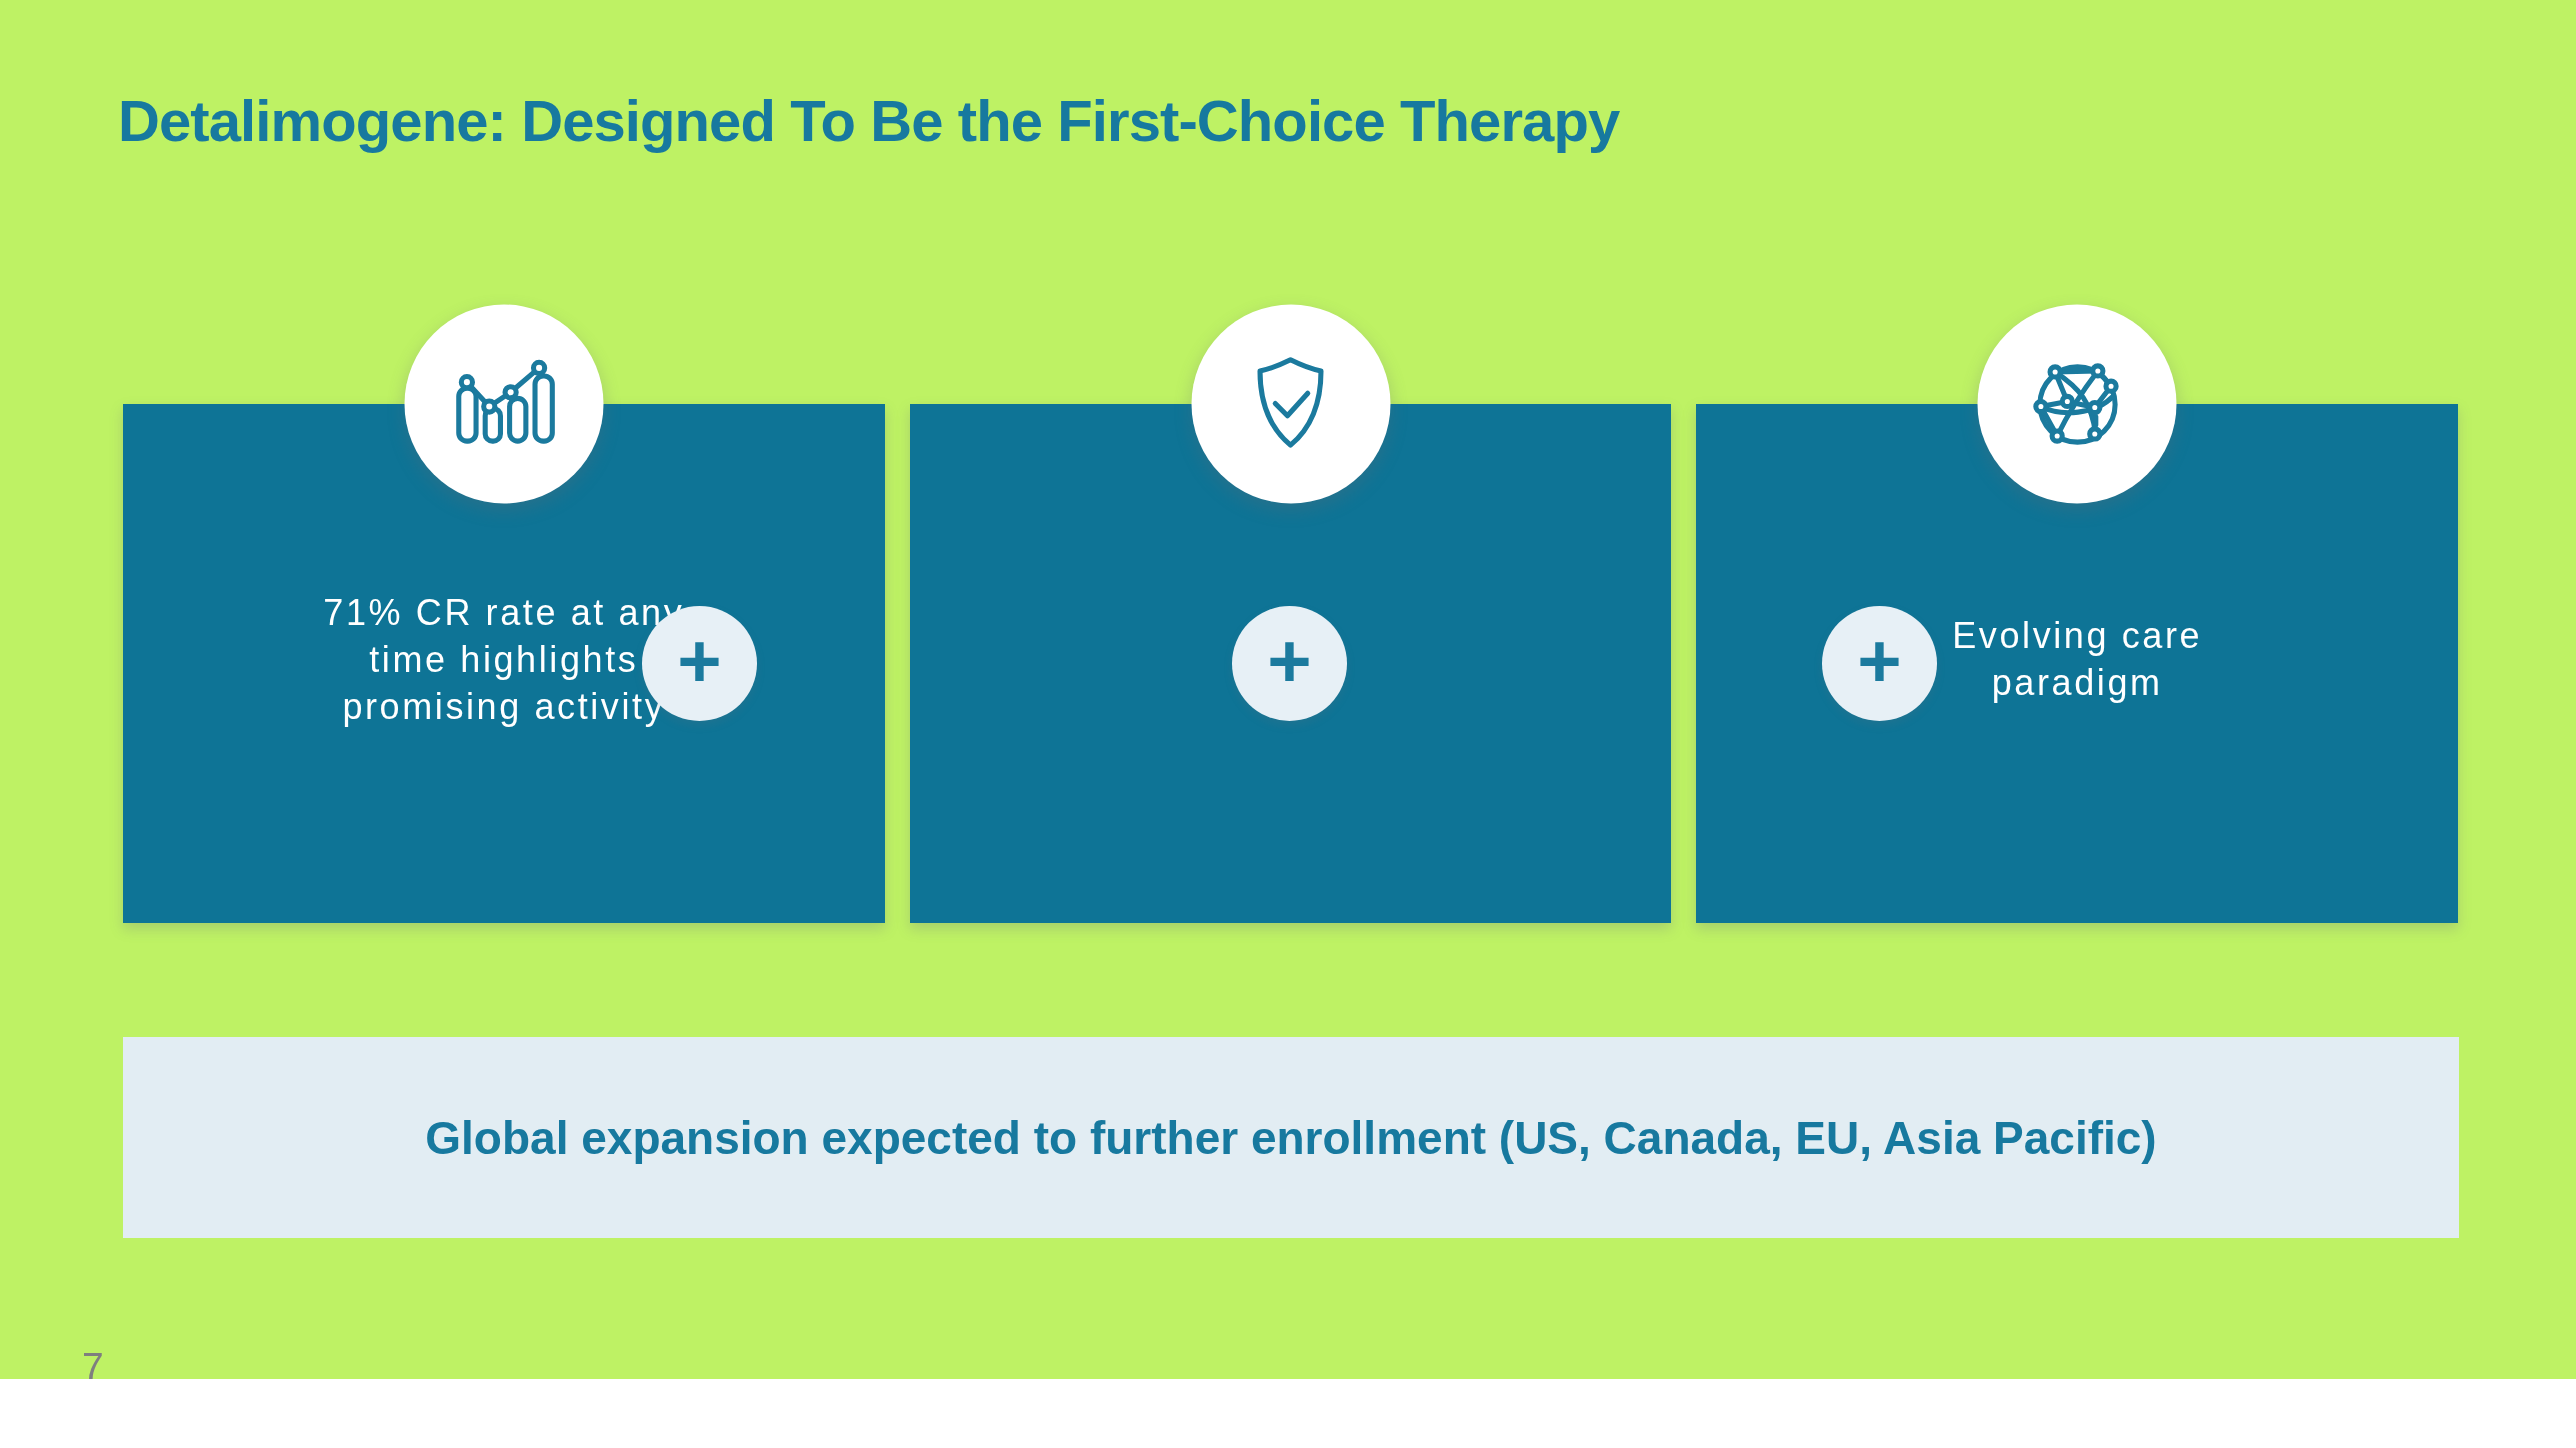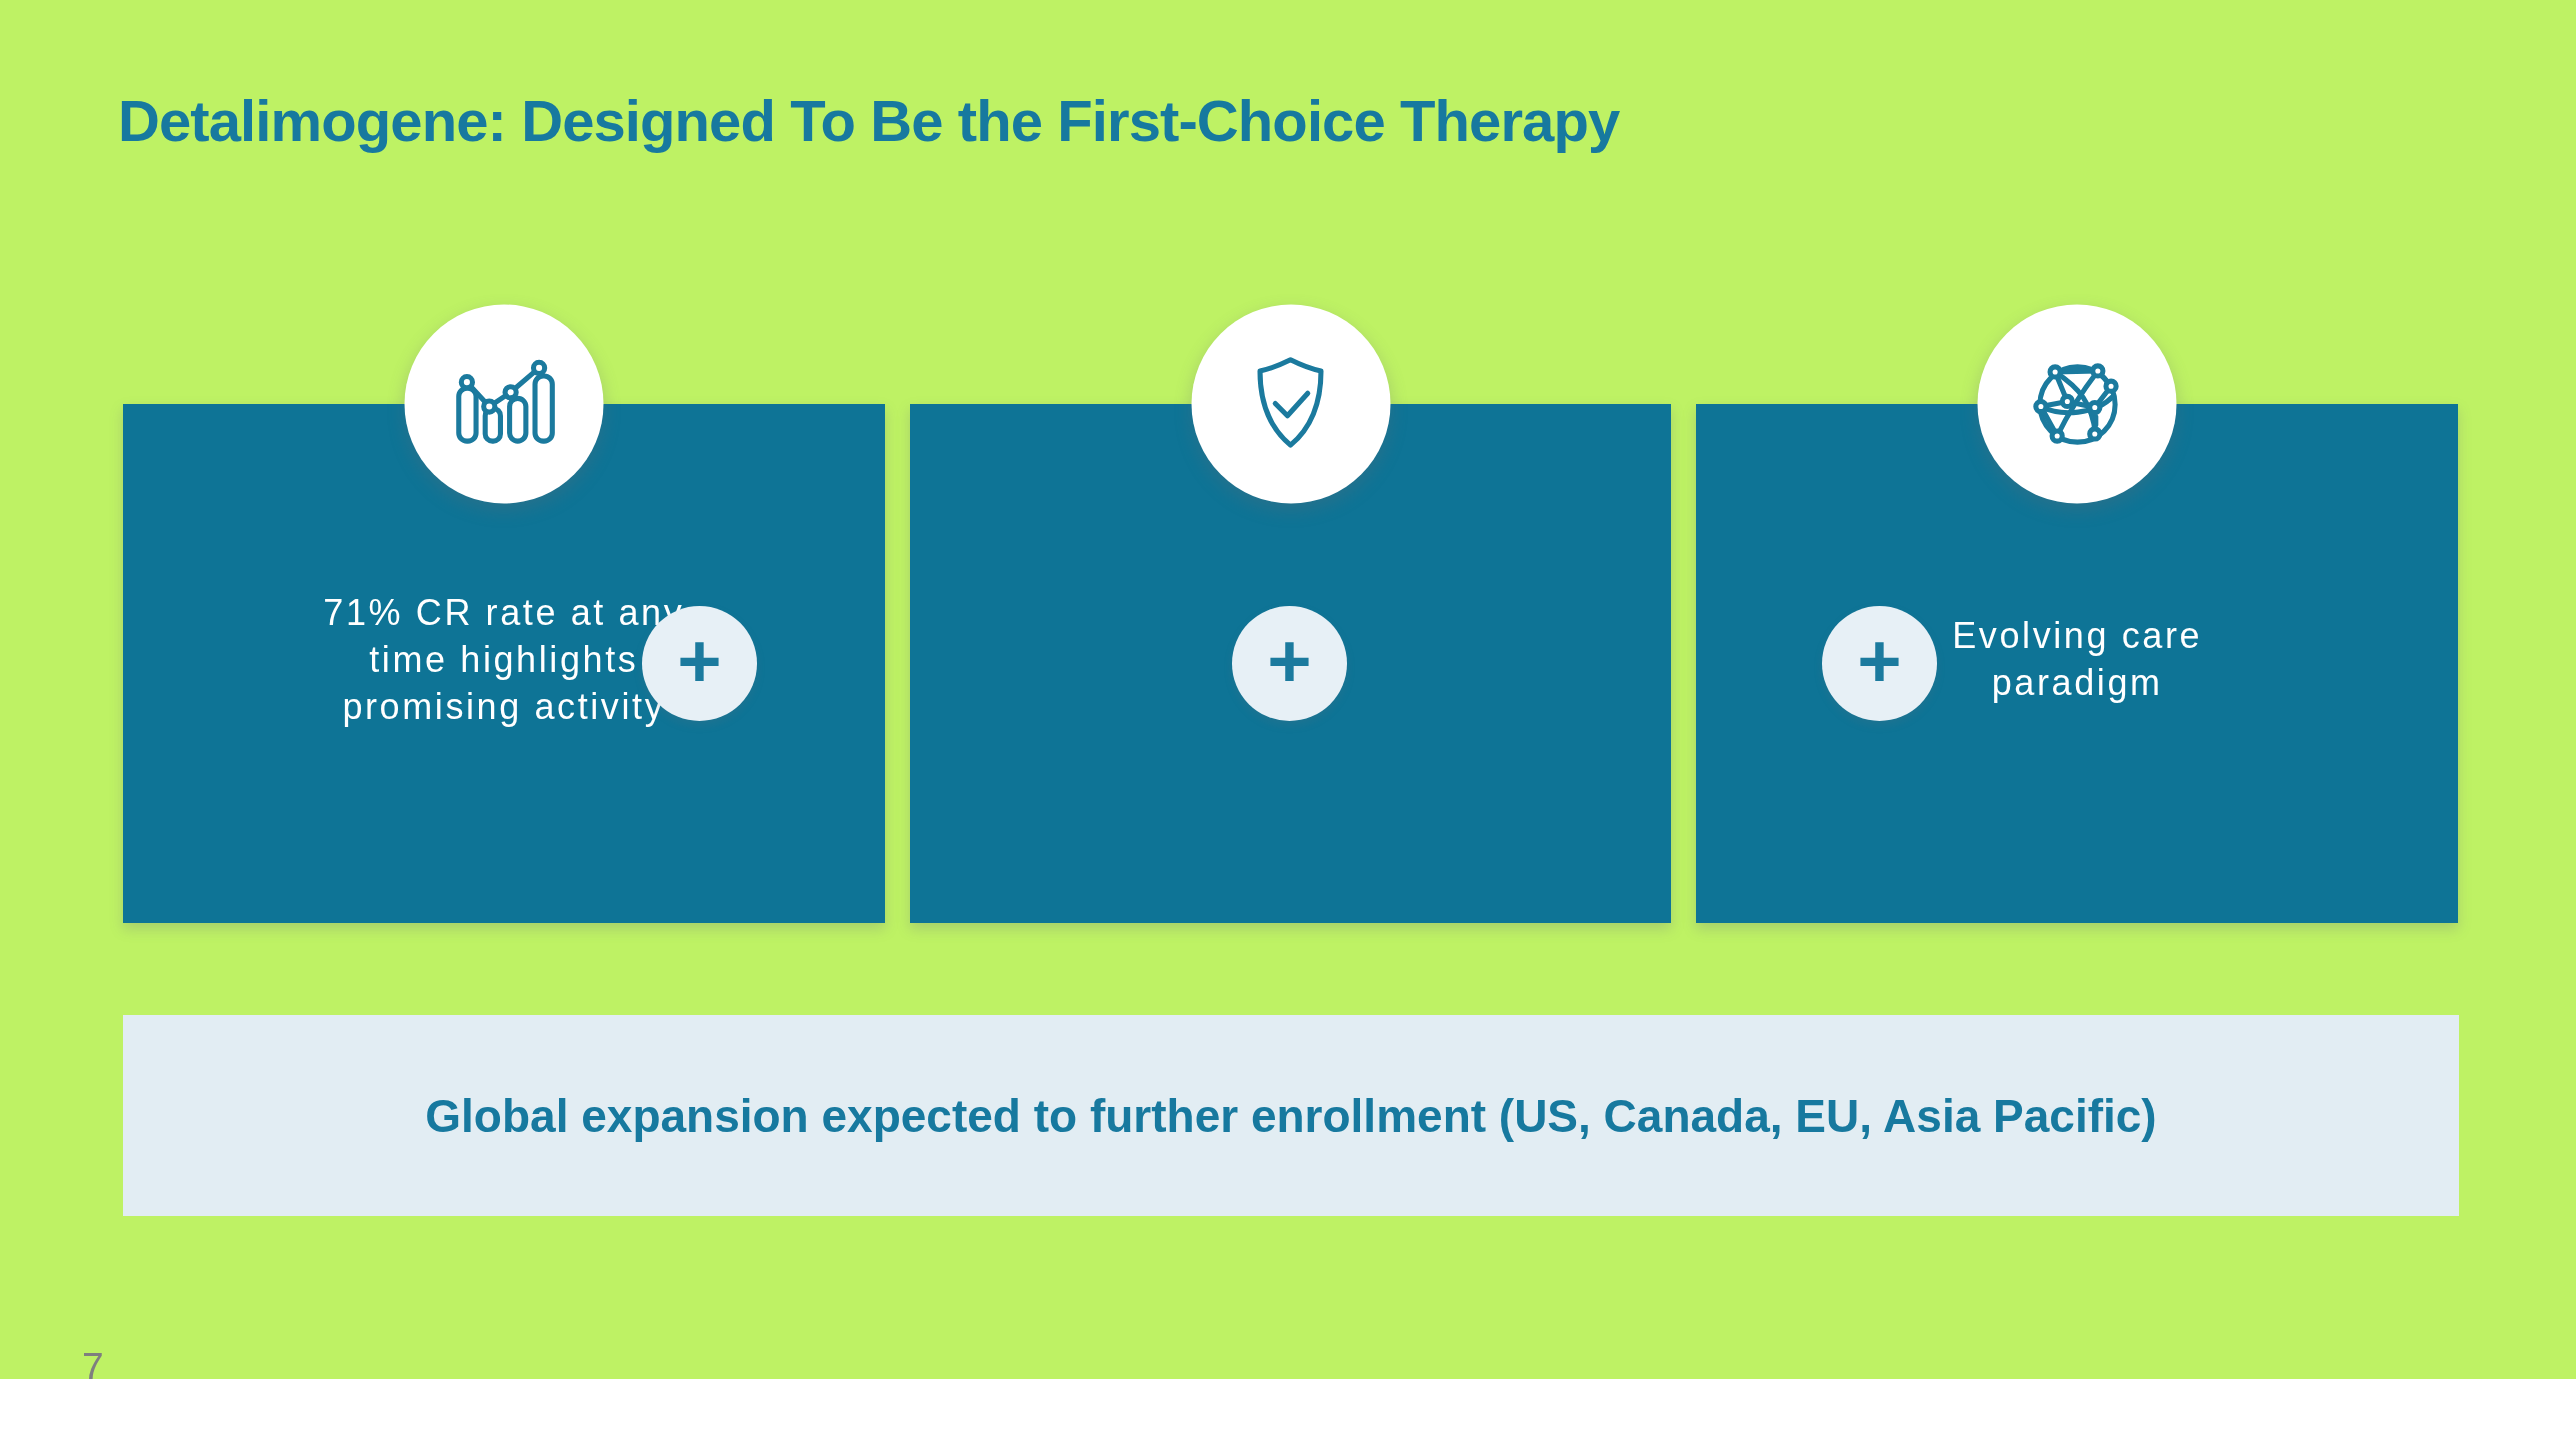--- a/index.html
+++ b/index.html
@@ -90,21 +90,21 @@
     box-shadow: 0 4.3px 8.6px rgba(100, 110, 120, 0.18);
     padding-bottom: 6.9px;
     box-sizing: border-box;
   }
   .connector-1 { left: 519px; }
   .connector-2 { left: 1109px; }
   .connector-3 { left: 1699px; }
   .banner {
     position: absolute;
     left: 123px;
-    top: 1015px;
+    top: 1037px;
     width: 2336px;
     height: 201px;
     background: #e2edf3;
     display: flex;
     align-items: center;
     justify-content: center;
   }
   .banner-text {
     font-size: 46px;
     font-weight: 700;

